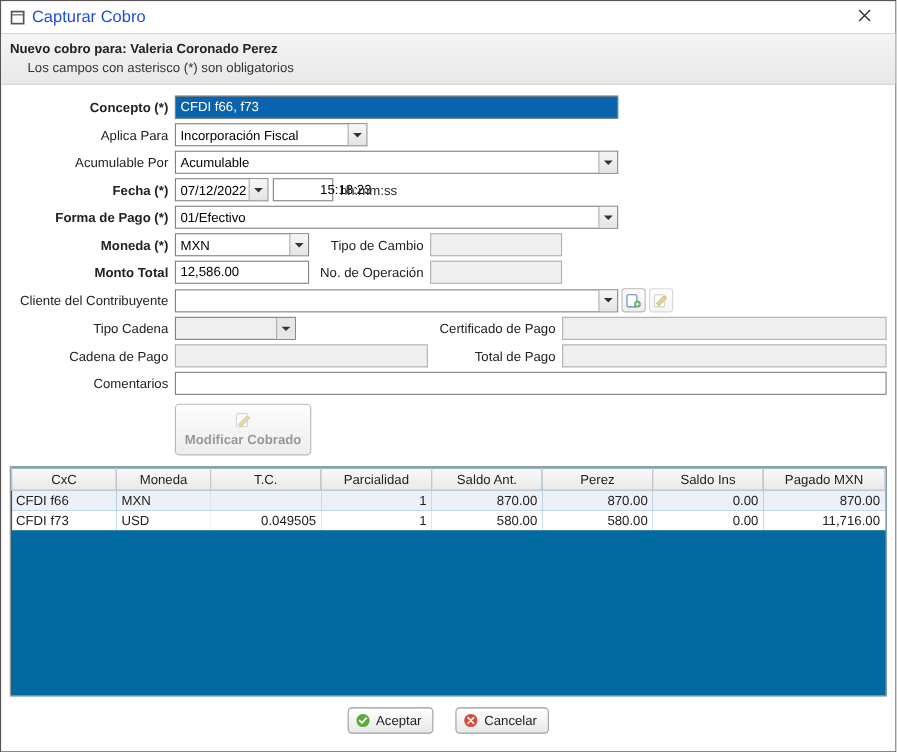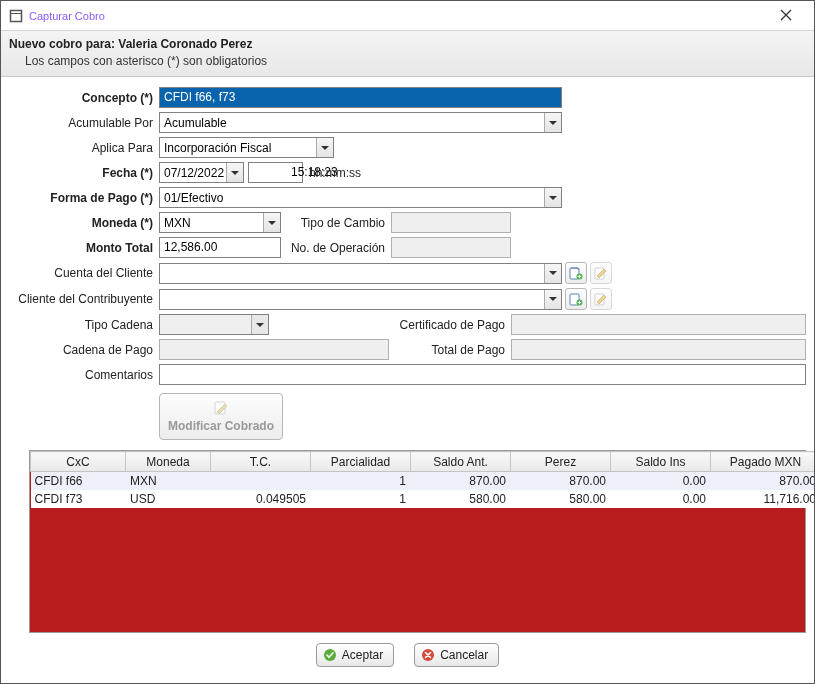--- a/index.html
+++ b/index.html
@@ -1,21 +1,21 @@
 <!DOCTYPE html>
 <html><head>
 <meta charset="utf-8">
 <style>
   * { box-sizing: border-box; font-family: "Segoe UI", Tahoma, sans-serif; font-size: 12px; }
   html, body { margin: 0; padding: 0; background: #fff; }
   .window { width: 815px; height: 684px; border: 1px solid #555; background: #fff; position: relative; display: flex; flex-direction: column; }
   .titlebar { height: 30px; display: flex; align-items: center; padding: 0 8px; border-bottom: 1px solid #d5d5d5; }
   .titlebar .icon { width:14px; height:14px; margin-right:6px; display:inline-flex; align-items:center; justify-content:center; }
   .titlebar .icon svg { display:block; }
-  .titlebar .title { flex: 1; font-size: 11px; color: #8b5cf6; }
+  .titlebar .title { flex: 1; font-size: 15px; color: #1d4ed8; }
   .titlebar .close { width: 40px; text-align: center; font-size: 15px; color: #333; cursor: pointer; }
   .subheader { background: linear-gradient(#f4f4f4,#e8e8e8); border-bottom: 1px solid #c9c9c9; padding: 6px 8px 8px 8px; }
   .subheader .line1 { font-weight: bold; color: #222; }
   .subheader .line2 { color: #333; padding-left: 16px; margin-top: 3px; }
   .body { flex: 1; padding: 10px 8px 8px 8px; overflow: hidden; display: flex; flex-direction: column; }
   .form-area { }
   .row { display: flex; align-items: center; margin-bottom: 4px; }
   .lbl { width: 150px; text-align: right; padding-right: 6px; color: #222; }
   .lbl.bold { font-weight: bold; }
   .txt { border: 1px solid #808080; height: 21px; padding: 2px 4px; background: #fff; }
@@ -26,21 +26,21 @@
   .cmb .arrow::after { content:""; border-left:4px solid transparent; border-right:4px solid transparent; border-top:4px solid #333; }
   .cmb.disabled { background: #efefef; }
   .cmb.disabled .arrow { background:#e7e7e7; }
   .mini-lbl { color:#222; padding: 0 6px 0 6px; }
   .mini-lbl.right { text-align: right; }
   .iconbtn { width: 22px; height: 22px; border: 1px solid #b7b7b7; border-radius: 3px; background: linear-gradient(#fdfdfd,#ededed); margin-left: 3px; display: inline-flex; align-items: center; justify-content: center; cursor: pointer; }
   .iconbtn.disabled { opacity: 0.55; cursor: default; }
   .iconbtn svg { display:block; }
   .modbtn { border: 1px solid #b7b7b7; border-radius: 4px; background: linear-gradient(#fdfdfd,#ededed); padding: 6px 8px 6px 8px; color: #999; display:inline-flex; flex-direction:column; align-items:center; gap:3px; }
   .modbtn svg { opacity:0.5; }
-  .grid-wrap { flex: 1; margin-top: 6px; border: 1px solid #9a9a9a; background: #b91c1c; display: flex; flex-direction: column; min-height: 0; margin-left: 20px; }
+  .grid-wrap { flex: 1; margin-top: 6px; border: 1px solid #9a9a9a; background: #0369a1; display: flex; flex-direction: column; min-height: 0; }
   table.grid { width: 100%; border-collapse: collapse; table-layout: fixed; }
   table.grid th { background: linear-gradient(#f9f9f9,#e9e9e9); border: 1px solid #c4c4c4; font-weight: normal; color: #222; height: 20px; padding: 0 4px; text-align: center; }
   table.grid td { border-right: 1px solid transparent; border-bottom: 1px solid transparent; height: 18px; padding: 1px 4px; color: #222; }
   tr.row-even { background: #eef0f9; }
   tr.row-odd  { background: #ffffff; }
   .num { text-align: right; }
   .footer { padding: 10px 0 8px 0; display: flex; justify-content: center; gap: 20px; }
   .btn { border: 1px solid #9a9a9a; border-radius: 4px; background: linear-gradient(#ffffff,#e8e8e8); padding: 4px 10px 4px 6px; display: inline-flex; align-items: center; gap: 5px; cursor: pointer; color:#222; }
   .btn svg { display:block; }
 </style>
@@ -71,31 +71,31 @@
 
   <div class="body">
     <div class="form-area">
 
       <div class="row">
         <div class="lbl bold">Concepto (*)</div>
         <div class="txt sel" style="width:403px">CFDI f66, f73</div>
       </div>
 
       <div class="row">
+        <div class="lbl">Aplica Para</div>
+        <div class="cmb" style="width:175px">
+          <span>Incorporación Fiscal</span>
+          <span class="arrow"></span>
+        </div>
+      </div>
+
+      <div class="row">
         <div class="lbl">Acumulable Por</div>
         <div class="cmb" style="width:403px">
           <span>Acumulable</span>
-          <span class="arrow"></span>
-        </div>
-      </div>
-
-      <div class="row">
-        <div class="lbl">Aplica Para</div>
-        <div class="cmb" style="width:175px">
-          <span>Incorporación Fiscal</span>
           <span class="arrow"></span>
         </div>
       </div>
 
       <div class="row">
         <div class="lbl bold">Fecha (*)</div>
         <div class="cmb" style="width:85px">
           <span>07/12/2022</span>
           <span class="arrow"></span>
         </div>
@@ -121,41 +121,20 @@
         <div class="txt ro" style="width:120px"></div>
       </div>
 
       <div class="row">
         <div class="lbl bold">Monto Total</div>
         <div class="txt" style="width:122px">12,586.00</div>
         <div class="mini-lbl right" style="width:110px">No. de Operación</div>
         <div class="txt ro" style="width:120px"></div>
       </div>
 
-      <div class="row">
-        <div class="lbl">Cuenta del Cliente</div>
-        <div class="cmb" style="width:403px">
-          <span></span>
-          <span class="arrow"></span>
-        </div>
-        <span class="iconbtn">
-          <svg width="14" height="14" viewBox="0 0 14 14">
-            <rect x="1" y="2" width="9" height="11" rx="1" fill="#fff" stroke="#5b84b1"></rect>
-            <path d="M2 2 L8 2 L10 4" fill="none" stroke="#5b84b1"></path>
-            <circle cx="10.5" cy="10.5" r="3" fill="#4caf50"></circle>
-            <path d="M10.5 8.7 v3.6 M8.7 10.5 h3.6" stroke="#fff" stroke-width="1.2"></path>
-          </svg>
-        </span>
-        <span class="iconbtn disabled">
-          <svg width="14" height="14" viewBox="0 0 14 14">
-            <rect x="1" y="2" width="9" height="11" rx="1" fill="#fff" stroke="#aaa"></rect>
-            <path d="M5 12 L12 5 L10 3 L3 10 Z" fill="#e0b043" stroke="#b78a1e"></path>
-          </svg>
-        </span>
-      </div>
 
       <div class="row">
         <div class="lbl">Cliente del Contribuyente</div>
         <div class="cmb" style="width:403px">
           <span></span>
           <span class="arrow"></span>
         </div>
         <span class="iconbtn">
           <svg width="14" height="14" viewBox="0 0 14 14">
             <rect x="1" y="2" width="9" height="11" rx="1" fill="#fff" stroke="#5b84b1"></rect>

